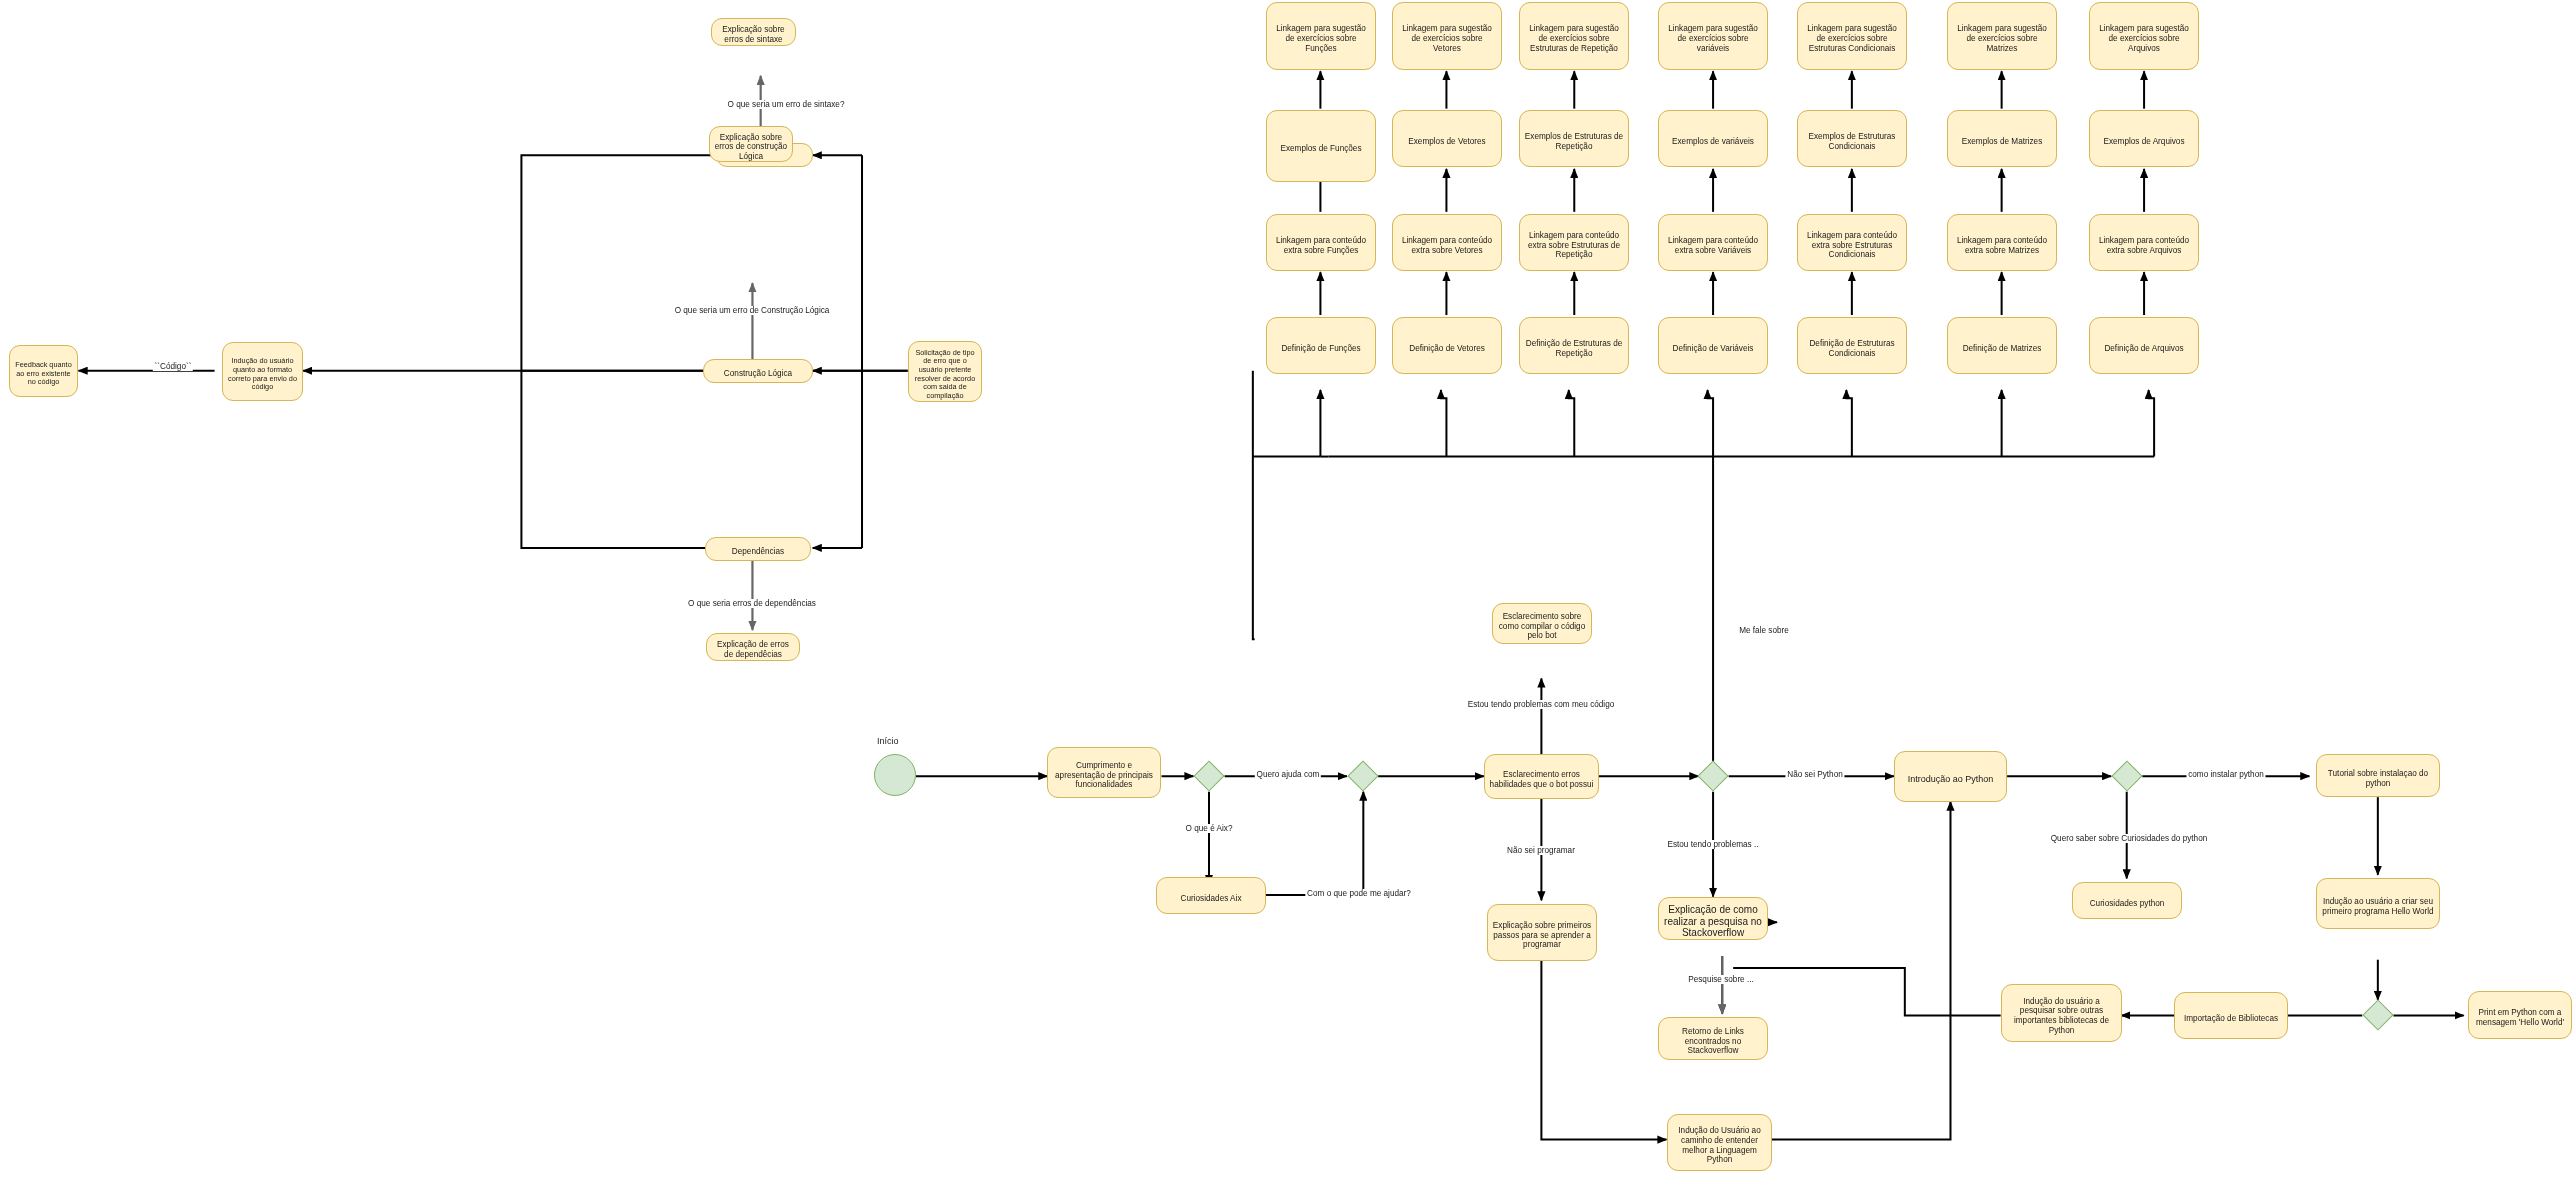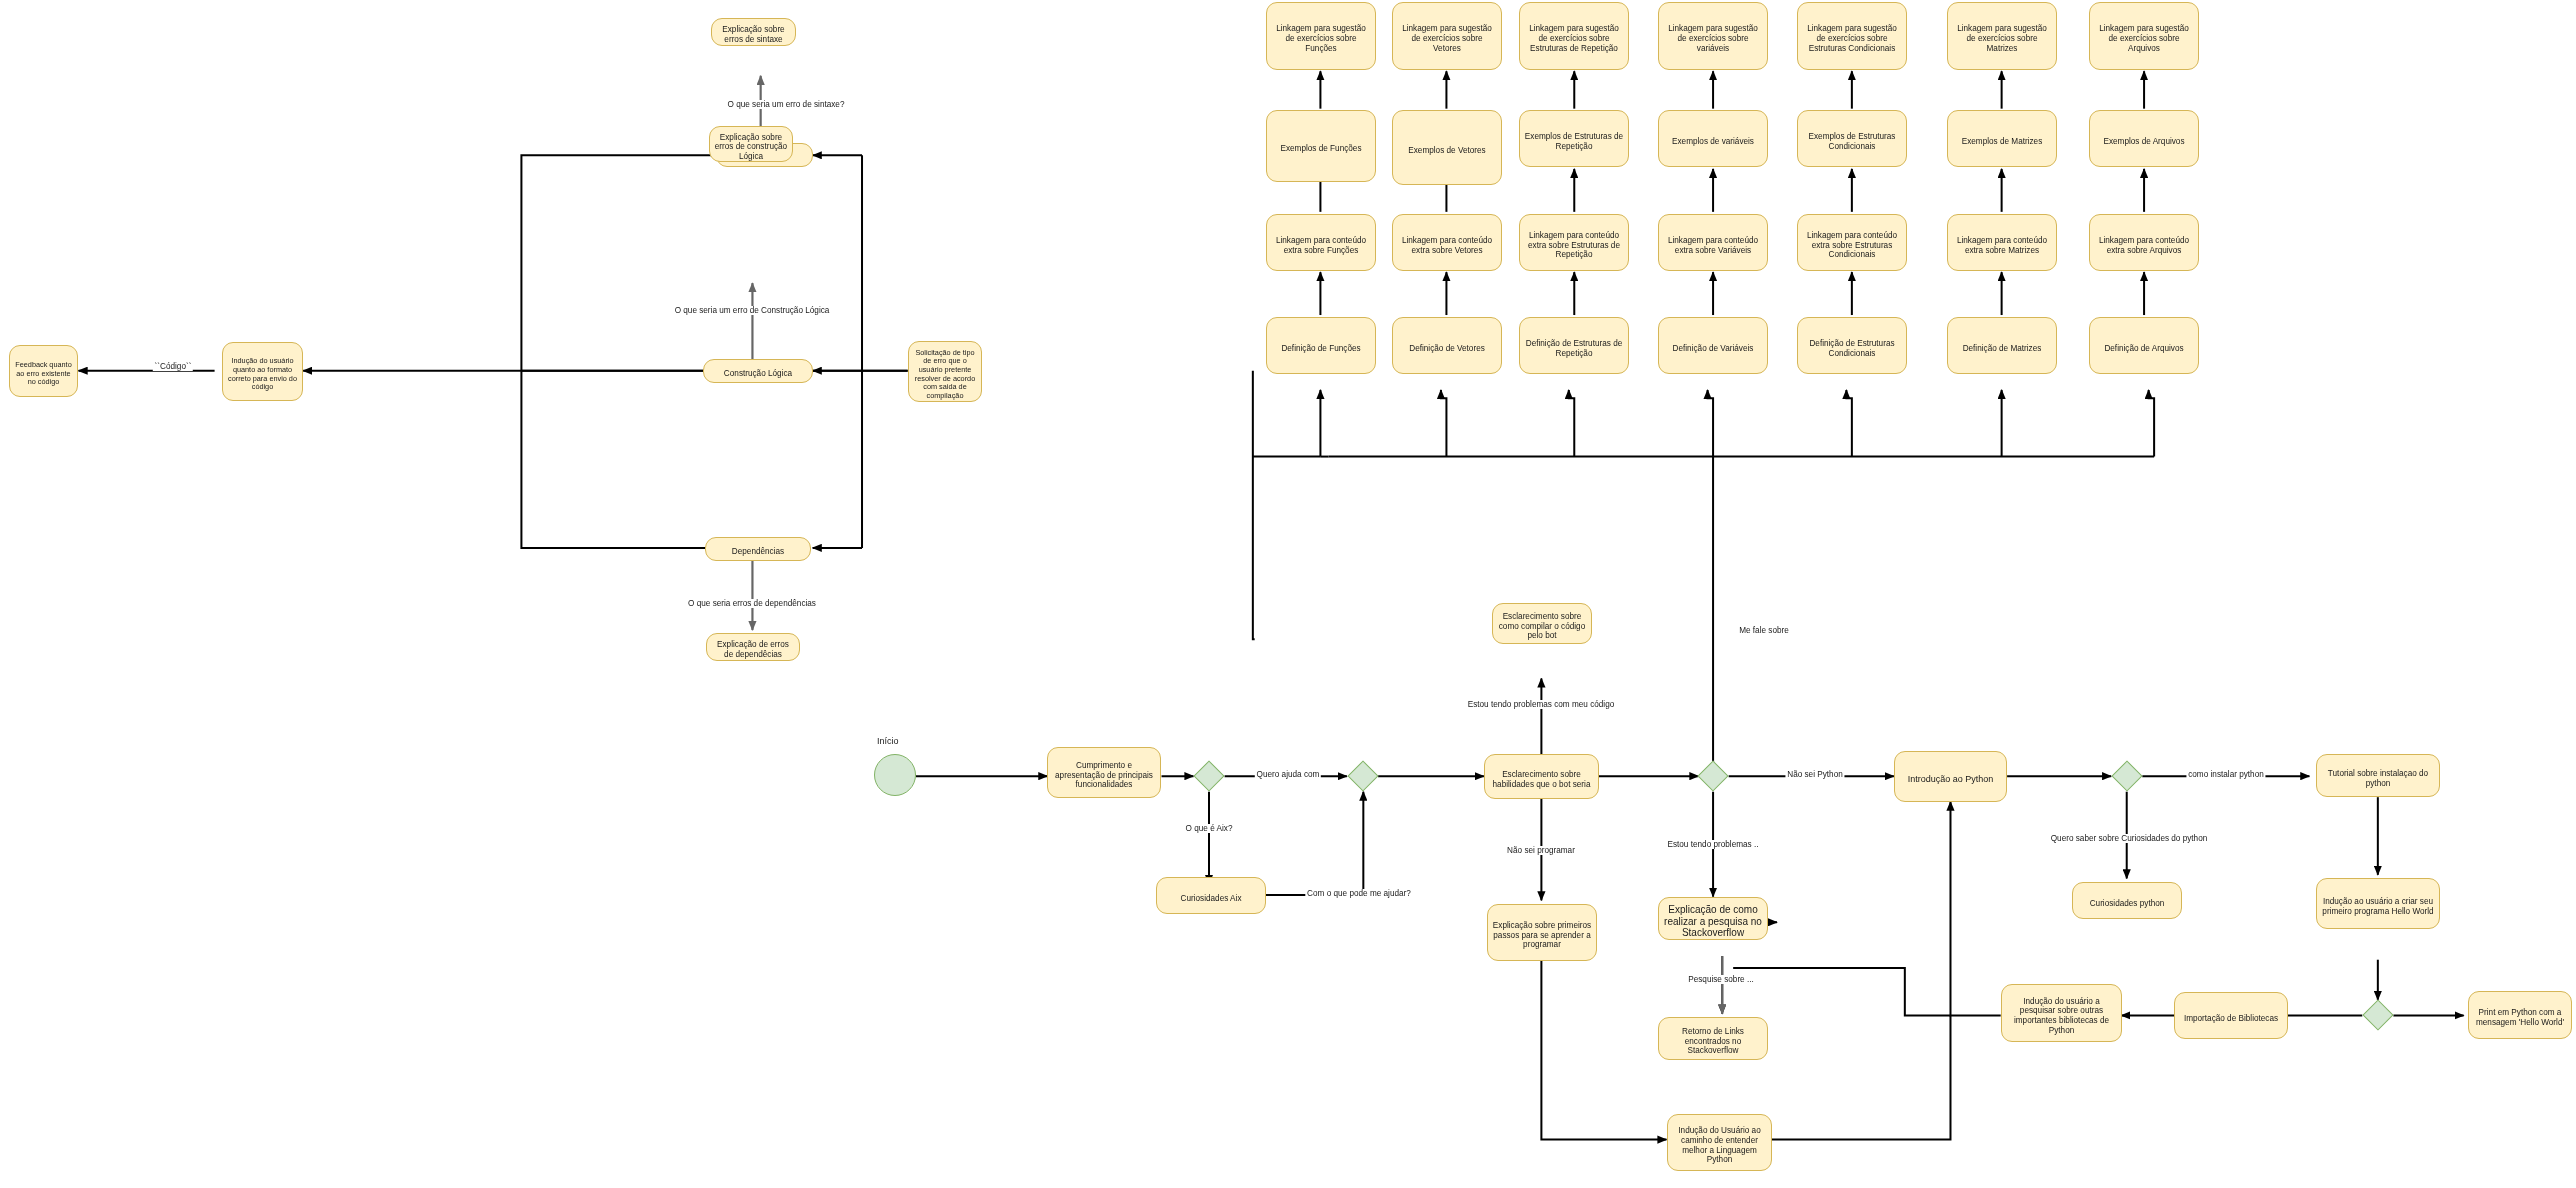--- a/index.html
+++ b/index.html
@@ -225,21 +225,21 @@
 
   <div class="diamond" style="left:1198px;top:765px;width:22px;height:22px;"></div>
 
   <div class="node" style="left:1156px;top:877px;width:110px;height:37px;font-size:8.2px;">
     <span>Curiosidades Aix</span>
   </div>
 
   <div class="diamond" style="left:1352px;top:765px;width:22px;height:22px;"></div>
 
   <div class="node" style="left:1484px;top:754px;width:115px;height:45px;font-size:8.2px;">
-    <span>Esclarecimento sobre habilidades que o bot seria</span>
+    <span>Esclarecimento erros habilidades que o bot possui</span>
   </div>
 
   <div class="node" style="left:1487px;top:904px;width:110px;height:57px;font-size:8.2px;">
     <span>Explicação sobre primeiros passos para se aprender a programar</span>
   </div>
 
   <div class="diamond" style="left:1702px;top:765px;width:22px;height:22px;"></div>
 
   <div class="node" style="left:1658px;top:897px;width:110px;height:43px;font-size:10px;">
     <span>Explicação de como realizar a pesquisa no Stackoverflow</span>
@@ -294,21 +294,21 @@
   <div class="node" style="left:1266px;top:214px;width:110px;height:57px;font-size:8.2px;justify-content:flex-end;">
     <span>Linkagem para conteúdo extra sobre Funções</span>
   </div>
   <div class="node" style="left:1266px;top:317px;width:110px;height:57px;font-size:8.2px;">
     <span>Definição de Funções</span>
   </div>
 
   <div class="node" style="left:1392px;top:1.8px;width:110px;height:68px;font-size:8.2px;">
     <span>Linkagem para sugestão de exercícios sobre Vetores</span>
   </div>
-  <div class="node" style="left:1392px;top:110px;width:110px;height:75px;font-size:8.2px;">
+  <div class="node" style="left:1392px;top:110px;width:110px;height:57px;font-size:8.2px;">
     <span>Exemplos de Vetores</span>
   </div>
   <div class="node" style="left:1392px;top:214px;width:110px;height:57px;font-size:8.2px;">
     <span>Linkagem para conteúdo extra sobre Vetores</span>
   </div>
   <div class="node" style="left:1392px;top:317px;width:110px;height:57px;font-size:8.2px;">
     <span>Definição de Vetores</span>
   </div>
 
   <div class="node" style="left:1519px;top:1.8px;width:110px;height:68px;font-size:8.2px;">

